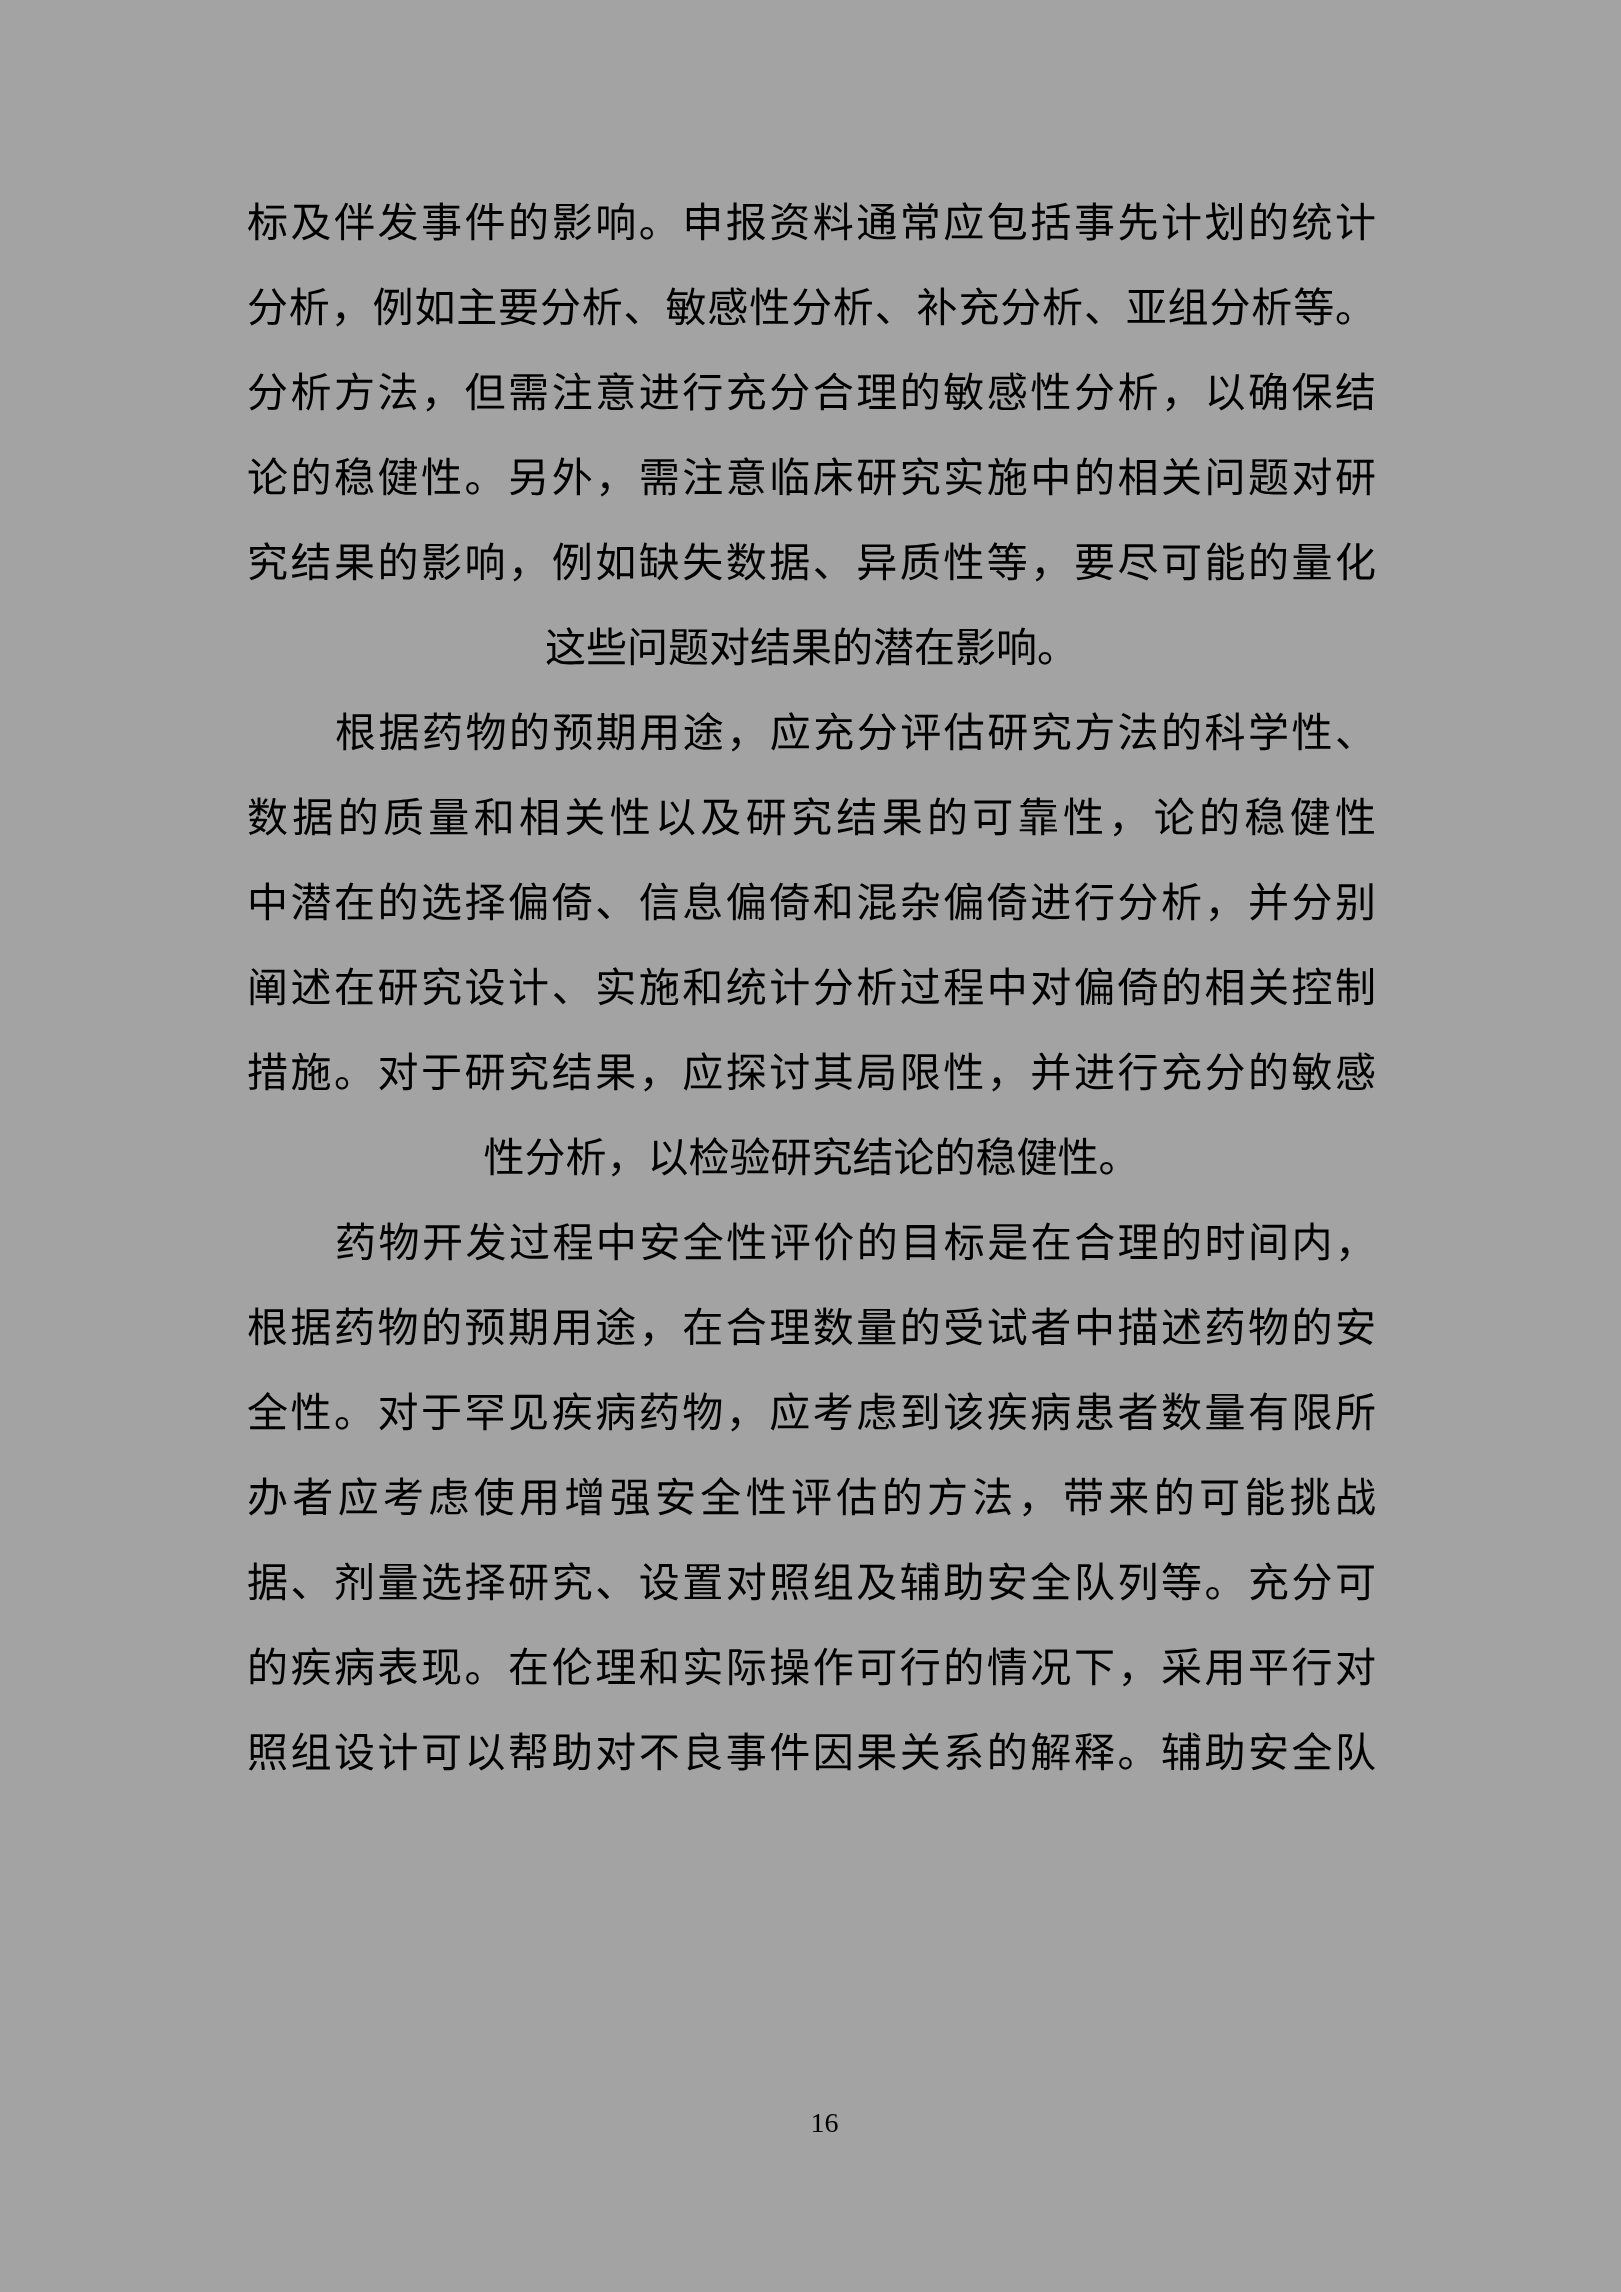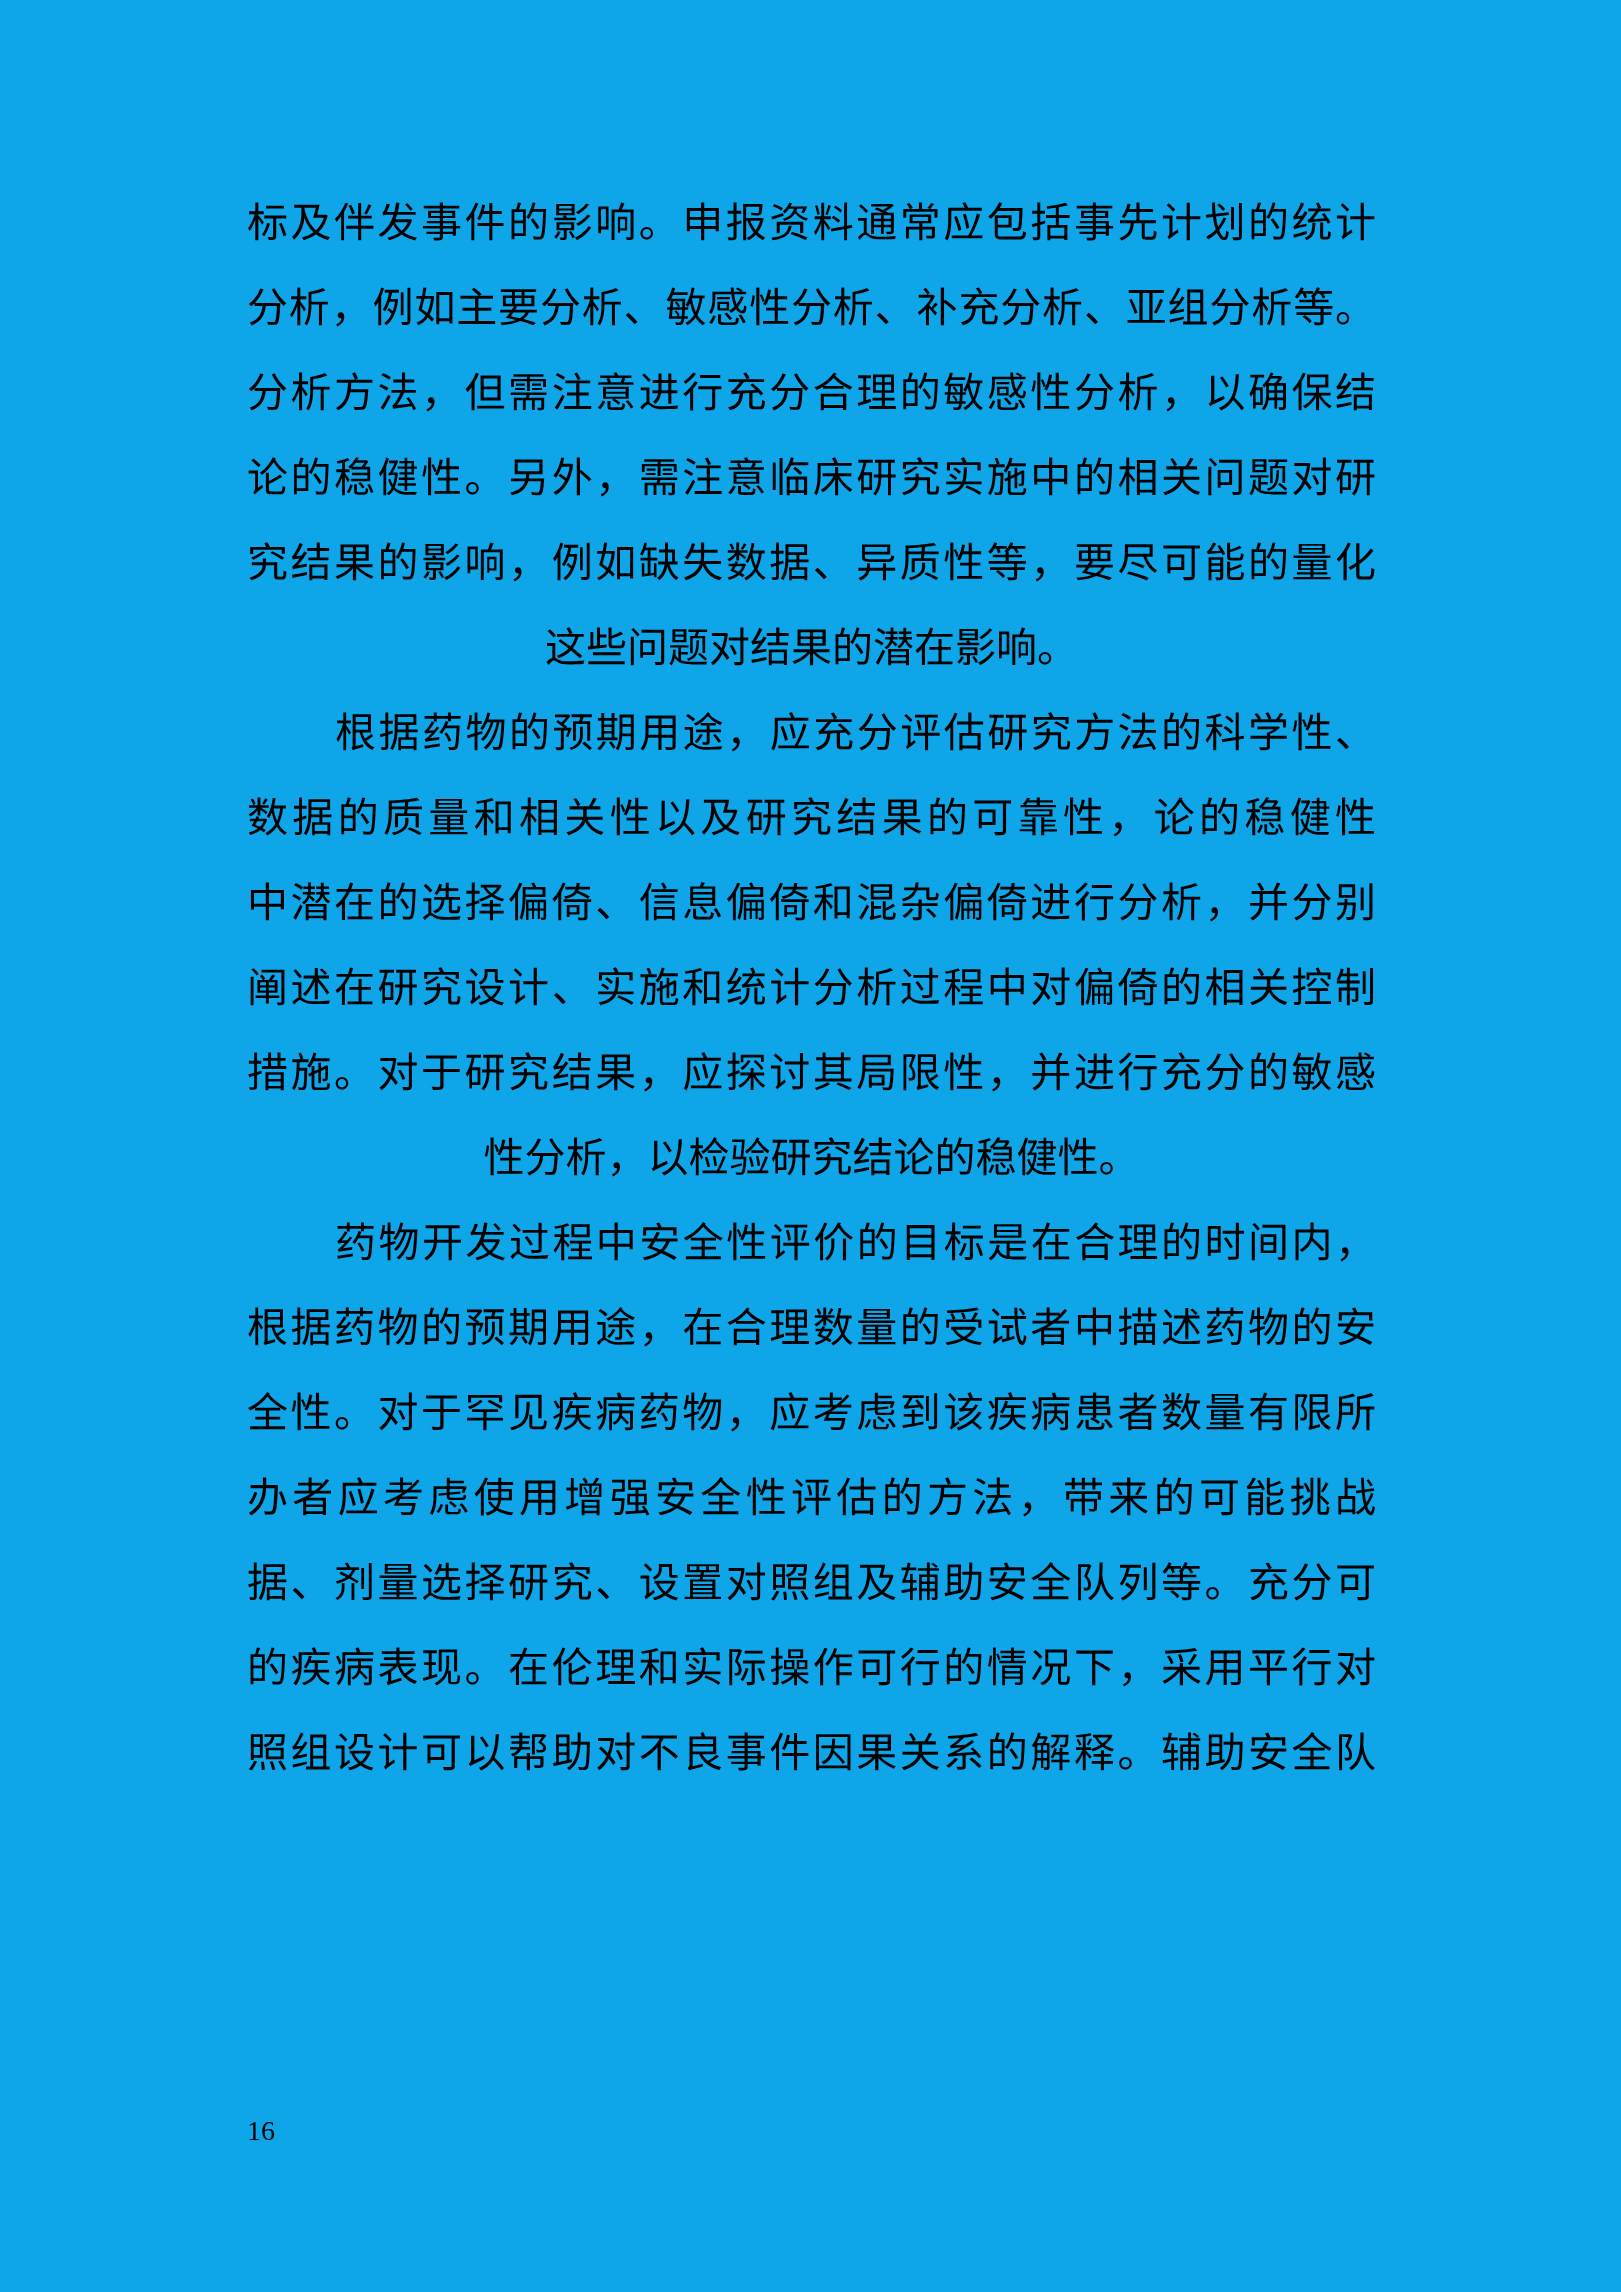--- a/index.html
+++ b/index.html
@@ -14,21 +14,21 @@
     font-family: "Liberation Serif", "DejaVu Serif", serif;
     color: #000000;
     overflow: hidden;
   }
   .page {
     position: absolute;
     left: 0;
     top: 0;
     width: 1621px;
     height: 2293px;
-    background: #0ea5e9;
+    background: #a3a3a3;
   }
   .text-block {
     position: absolute;
     left: 247px;
     top: 181px;
     width: 1129px;
   }
   .line {
     height: 85px;
     line-height: 85px;
@@ -41,30 +41,29 @@
   .line.justify {
     text-align: justify;
     text-align-last: justify;
     text-justify: inter-character;
   }
   .line.indent {
     text-indent: 88px;
   }
   .page-number {
     position: absolute;
-    left: 247px;
+    left: 260px;
     top: 2101px;
     width: 1129px;
     height: 43px;
     line-height: 43px;
-    text-align: left;
+    text-align: center;
     font-size: 28px;
     font-family: "Liberation Serif", "DejaVu Serif", serif;
     color: #000000;
-    margin-top: 8px;
   }
 </style>
 </head>
 <body>
 
 <div class="page">
   <div class="text-block">
       <div class="line justify">标及伴发事件的影响。申报资料通常应包括事先计划的统计</div>
       <div class="line justify">分析，例如主要分析、敏感性分析、补充分析、亚组分析等。</div>
       <div class="line justify">分析方法，但需注意进行充分合理的敏感性分析，以确保结</div>

